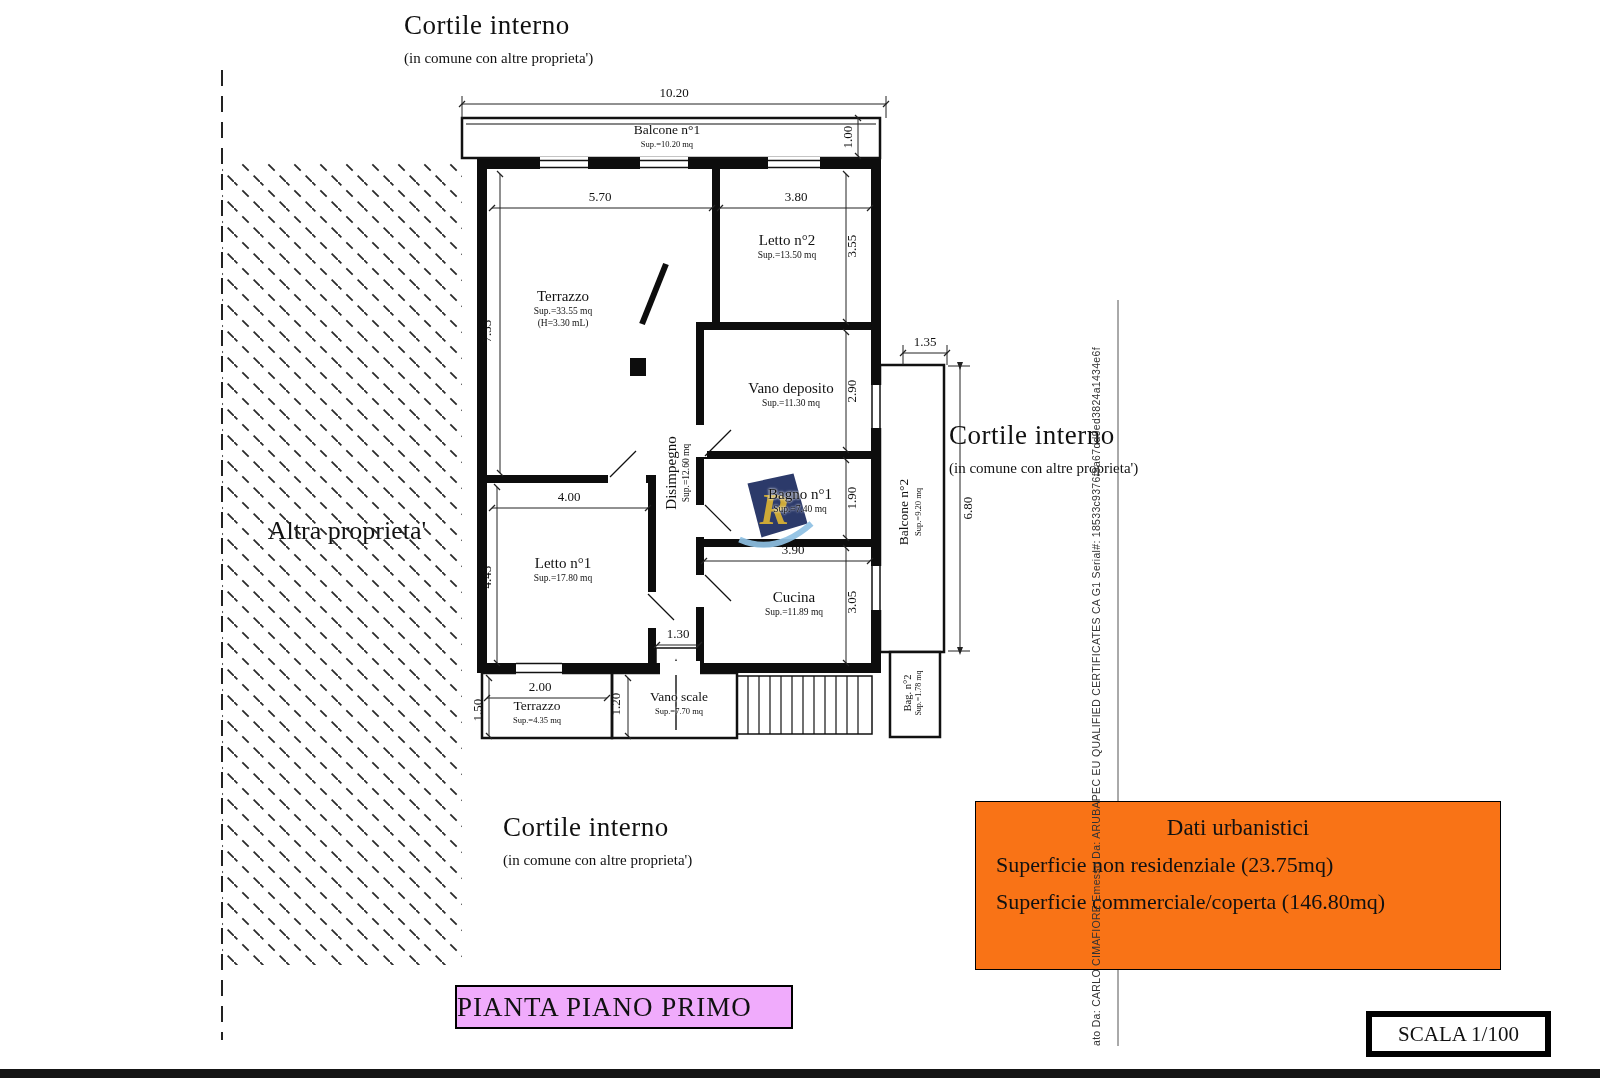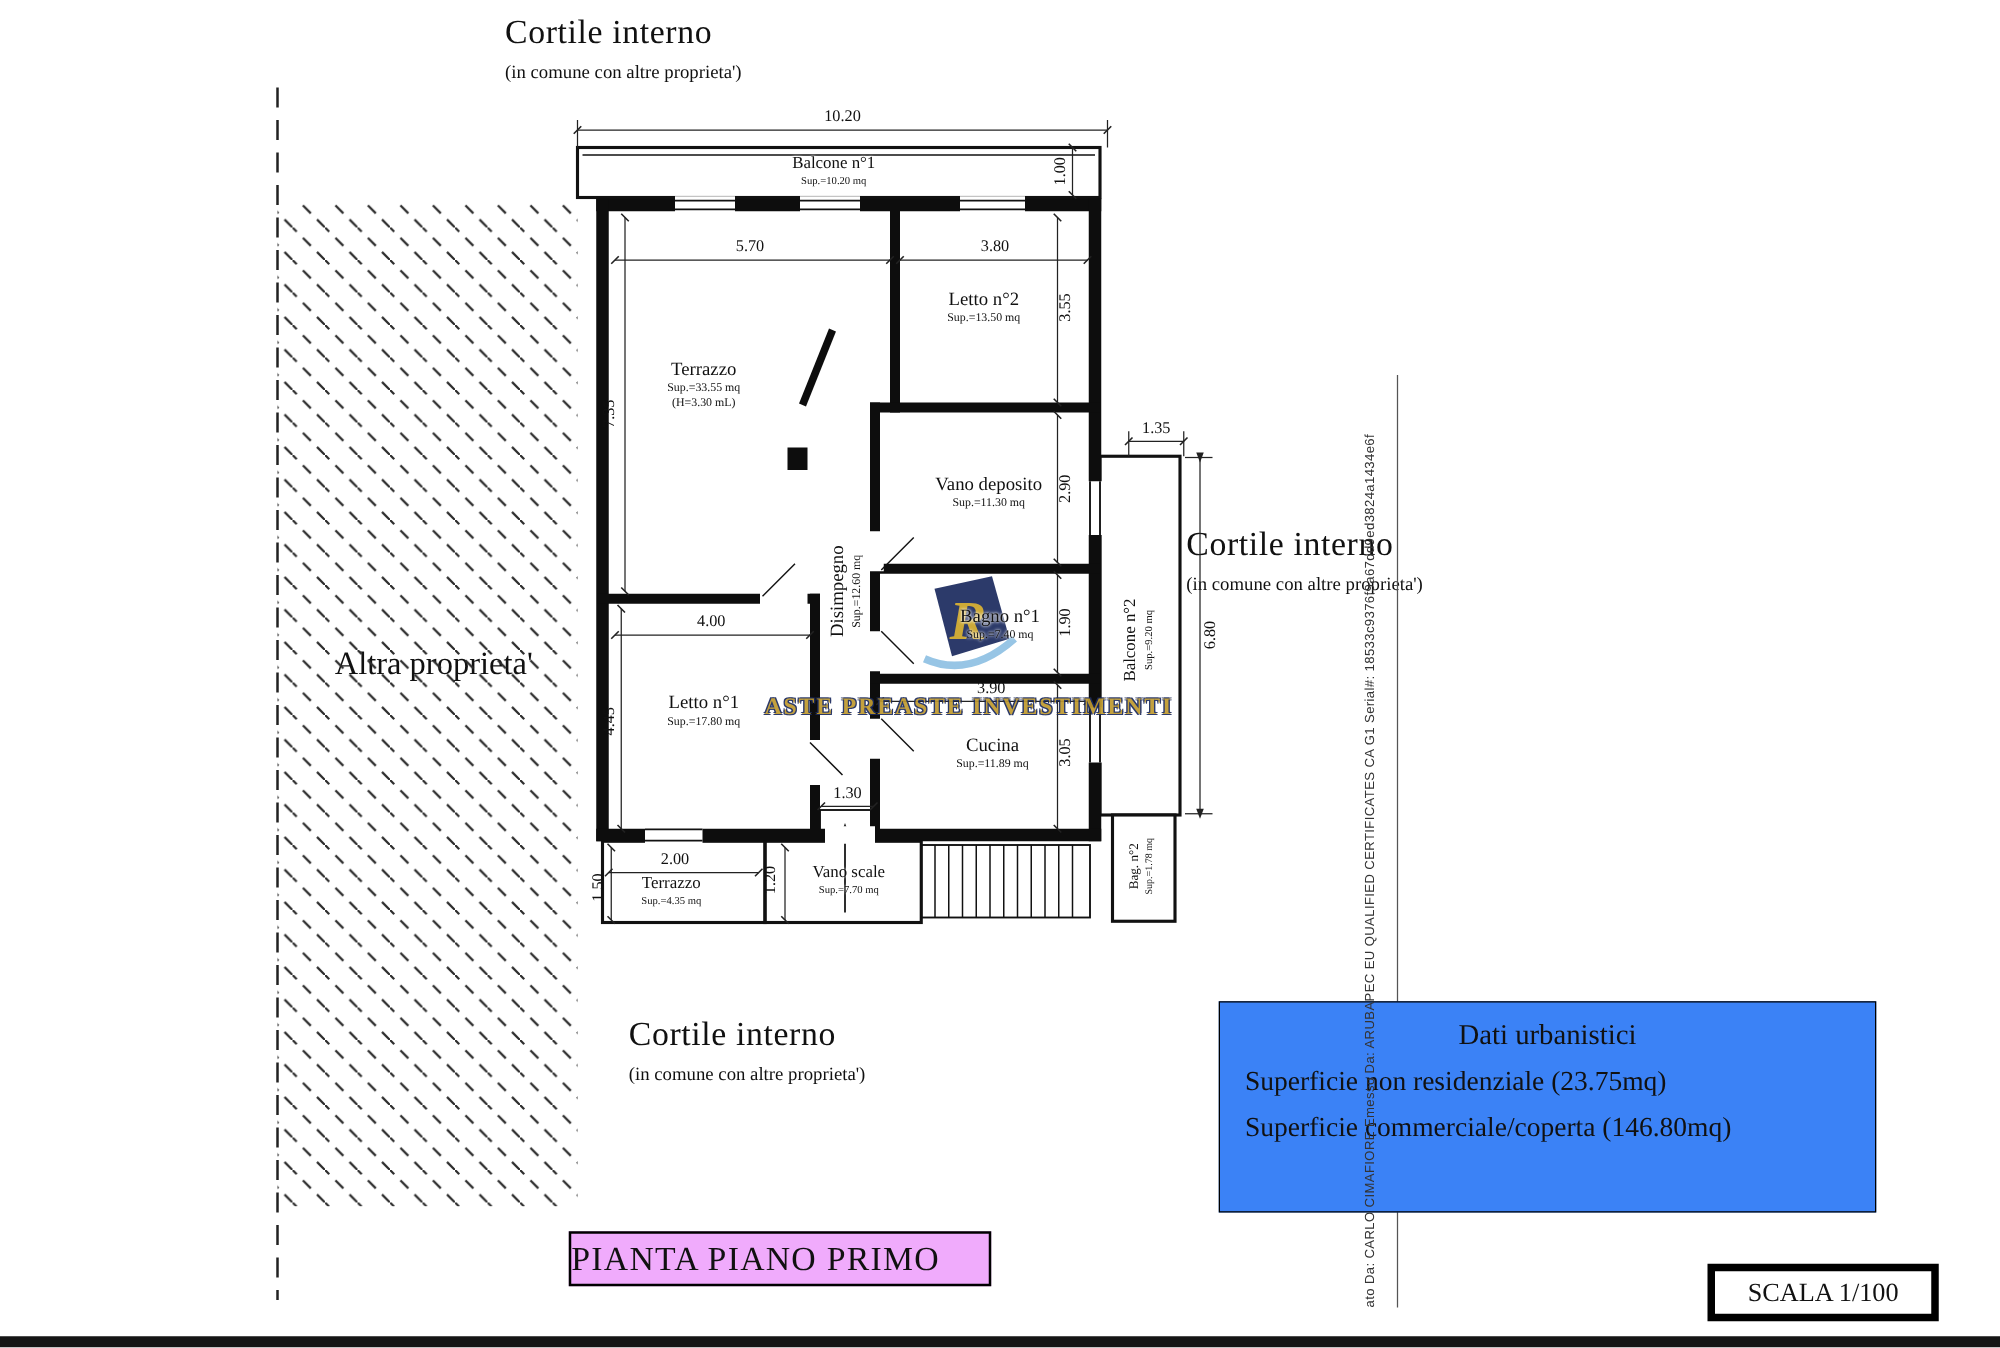--- a/index.html
+++ b/index.html
@@ -19,21 +19,21 @@
               text-shadow:0 0 3px #fff,0 0 2px #fff;}
   .room-label.vert{transform:translate(-50%,-50%) rotate(-90deg);}
   .rn{font-size:15px;}
   .rs{font-size:9.5px;}
   .room-small .rn{font-size:13.5px;}
   .room-small .rs{font-size:8.5px;}
   .room-tiny .rn{font-size:10.5px;}
   .room-tiny .rs{font-size:8px;}
   
   .dati-box{position:absolute;left:975px;top:801px;width:524px;height:167px;
-            border:1.5px solid #000;background:#3b82f6;z-index:40;}
+            border:1.5px solid #000;background:#f97316;z-index:40;}
   .dati-title{text-align:center;font-size:23px;margin-top:13px;}
   .dati-line{font-size:22px;margin:11px 0 0 20px;}
   
   .plan-title-box{position:absolute;left:455px;top:985px;width:334px;height:40px;
                   border:2px solid #000;text-align:left;line-height:40px;
                   font-size:27px;letter-spacing:1px;z-index:40;background:#f0abfc;}
   .scala-box{position:absolute;left:1366px;top:1011px;width:173px;height:34px;
              border:6px solid #000000;text-align:center;line-height:34px;
              font-size:21px;z-index:40;background:#fff;}
   
@@ -199,21 +199,20 @@
     <text x="620" y="704" transform="rotate(-90 620 704)">1.20</text>
   </g>
 </svg>
 
 <div class="watermark">
   <svg width="95" height="95" viewBox="0 0 95 95">
     <path d="M20,18 L66,8 L80,58 L34,72 Z" fill="#1b2a5e"></path>
     <path d="M12,74 Q48,90 84,58" stroke="#8fc1e3" stroke-width="6" fill="none"></path>
     <text x="32" y="58" font-family="Liberation Serif, serif" font-style="italic" font-weight="bold" font-size="44" fill="#c9a227">R</text>
   </svg>
-  <div class="wm-text">ASTE PREASTE INVESTIMENTI</div>
 </div>
 
 <div class="room-label room-small" style="left:667px;top:136px">
   <div class="rn">Balcone n°1</div>
   <div class="rs">Sup.=10.20 mq</div>
 </div>
 <div class="room-label" style="left:563px;top:308px">
   <div class="rn">Terrazzo</div>
   <div class="rs">Sup.=33.55 mq</div>
   <div class="rs">(H=3.30 mL)</div>

